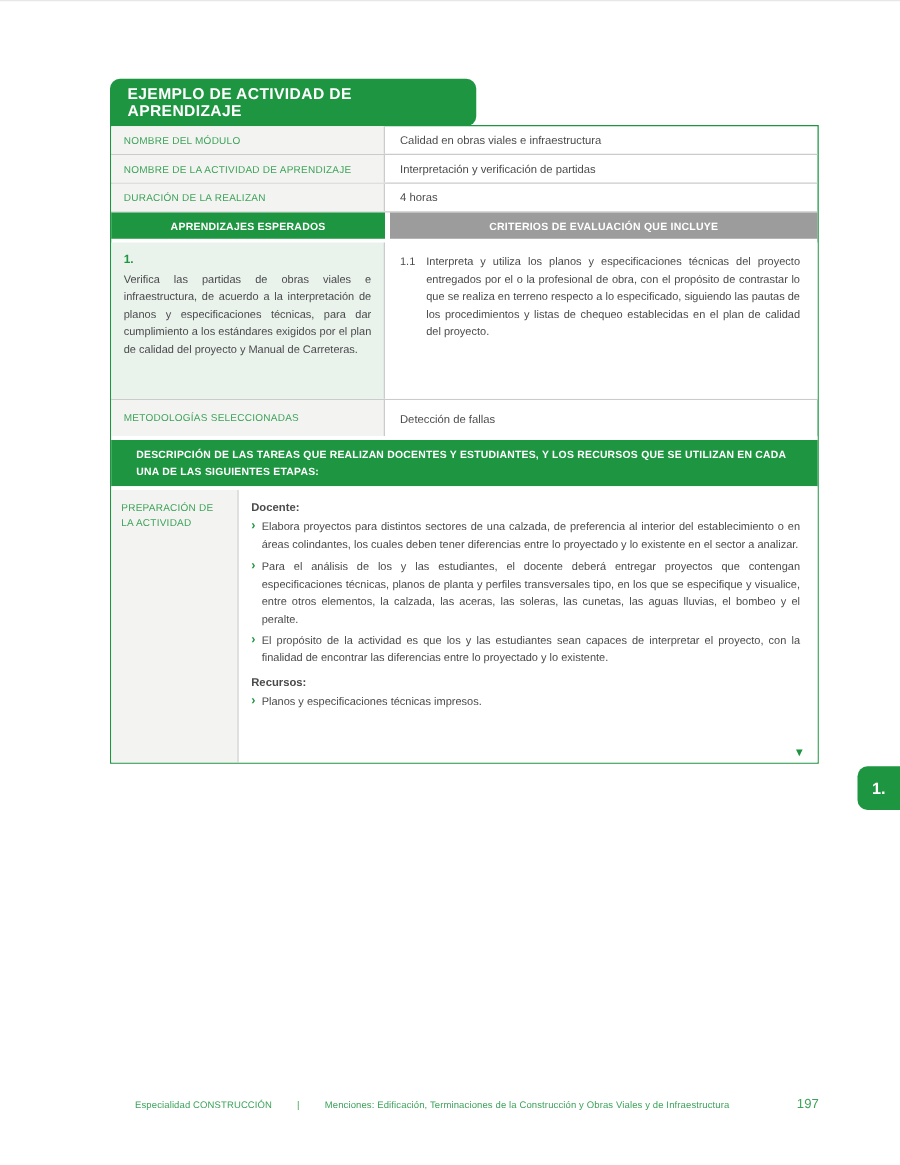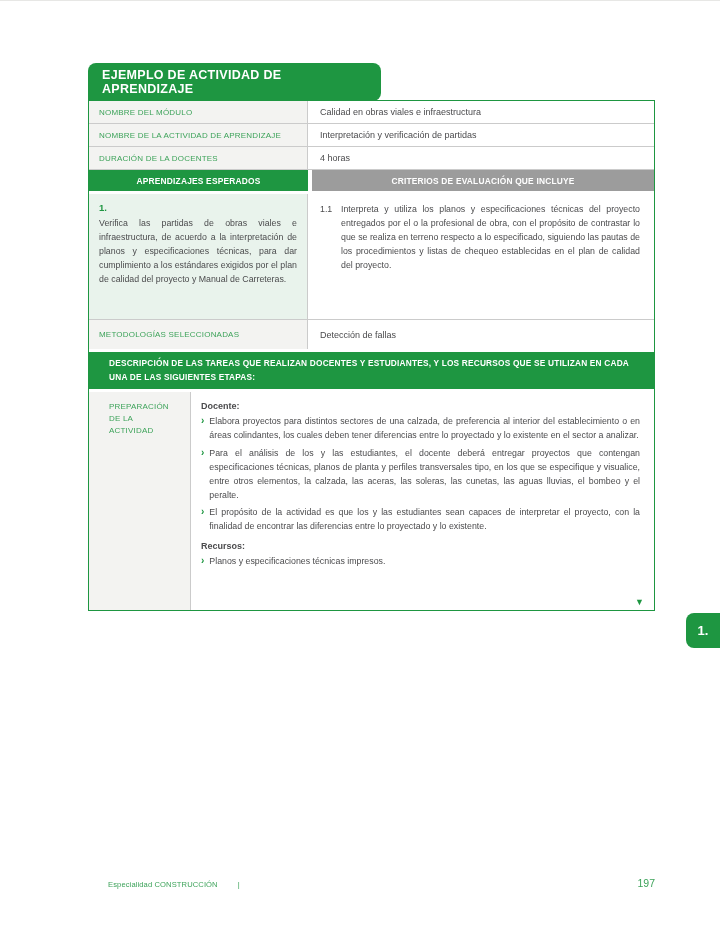--- a/index.html
+++ b/index.html
@@ -64,21 +64,21 @@
 
   .banner{
     background:var(--green);color:#fff;font-weight:bold;
     font-size:8.3px;letter-spacing:.2px;line-height:1.65;
     padding:5px 12px 5px 20px;
   }
 
   .prep{display:grid;grid-template-columns:102px 1fr;flex:1;}
   .prep-label{
     background:var(--light-gray);color:var(--green-text);font-size:8px;
-    padding:9px 20px;border-right:1px solid var(--line);line-height:1.5;letter-spacing:.2px;
+    padding:9px 8px;border-right:1px solid var(--line);line-height:1.5;letter-spacing:.2px;
   }
   .prep-content{padding:9px 14px 8px 10px;background:#fff;}
   .sec-title{font-weight:bold;font-size:9px;margin:0 0 3px 0;}
   .sec-title.recursos{margin-top:8px;}
   .bullet{display:flex;gap:5px;margin:0 0 3px 0;}
   .chev{color:var(--green);font-weight:bold;font-size:10px;line-height:1.35;flex:0 0 auto;}
   .bullet p{margin:0;flex:1;font-size:8.8px;line-height:1.6;text-align:justify;}
 
   .cont-arrow{position:absolute;right:10px;bottom:3px;color:var(--green);font-size:9px;line-height:1;}
 
@@ -111,21 +111,21 @@
     <div class="label">NOMBRE DEL MÓDULO</div>
     <div class="value bold">Calidad en obras viales e infraestructura</div>
   </div>
 
   <div class="kv">
     <div class="label">NOMBRE DE LA ACTIVIDAD DE APRENDIZAJE</div>
     <div class="value">Interpretación y verificación de partidas</div>
   </div>
 
   <div class="kv">
-    <div class="label">DURACIÓN DE LA DOCENTES</div>
+    <div class="label">DURACIÓN DE LA REALIZAN</div>
     <div class="value">4 horas</div>
   </div>
 
   <div class="heads">
     <div class="head green">APRENDIZAJES ESPERADOS</div>
     <div class="head gray">CRITERIOS DE EVALUACIÓN QUE INCLUYE</div>
   </div>
 
   <div class="content-row">
     <div class="apr-cell">
@@ -180,14 +180,15 @@
   <span class="cont-arrow">▼</span>
 </div>
 
 <div class="side-tab">
   <span>1.</span>
 </div>
 
 <div class="footer">
   <span class="f-small">Especialidad CONSTRUCCIÓN</span>
   <span class="f-small">|</span>
+  <span class="f-small">Menciones: Edificación, Terminaciones de la Construcción y Obras Viales y de Infraestructura</span>
   <span class="page-num">197</span>
 </div>
 
 </body></html>

